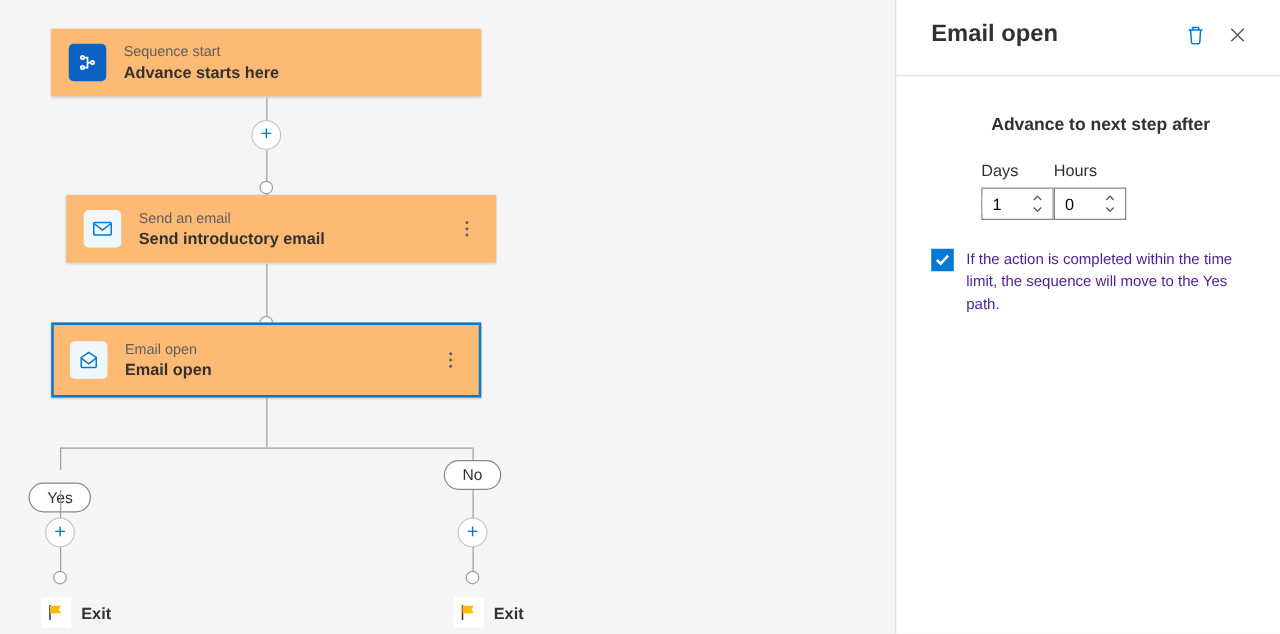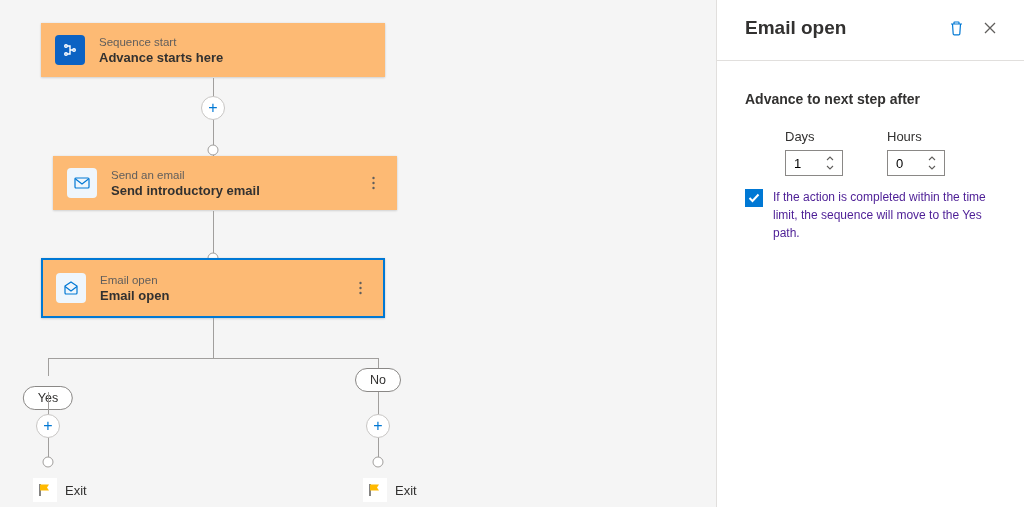--- a/index.html
+++ b/index.html
@@ -47,26 +47,26 @@
     color: #605e5c;
     margin-left: 6px;
   }
   .panel-body {
     padding: 30px 28px;
   }
   .section-label {
     font-size: 14px;
     font-weight: 600;
     margin-bottom: 22px;
+    margin-left: 48px;
   }
   .field-row {
     display: flex;
-    gap: 44px;
     margin-left: 40px;
-    margin-bottom: 12px;
+    margin-bottom: 22px;
   }
   .field-col {
     display: flex;
     flex-direction: column;
     gap: 6px;
   }
   .field-label {
     font-size: 13px;
     color: #323130;
   }
@@ -216,21 +216,21 @@
   .exit .flag {
     width: 24px;
     height: 24px;
     background: #fff;
     display: flex;
     align-items: center;
     justify-content: center;
   }
   .exit-label {
     font-size: 13px;
-    font-weight: 400;
+    font-weight: 700;
   }
 </style>
 </head>
 <body>
 
 <div class="canvas">
 
   <div class="node" style="left:41px; top:23px; width:344px;">
     <div class="icon-box blue">
       <svg width="16" height="16" viewBox="0 0 16 16" fill="none" stroke="#fff" stroke-width="1.4">

